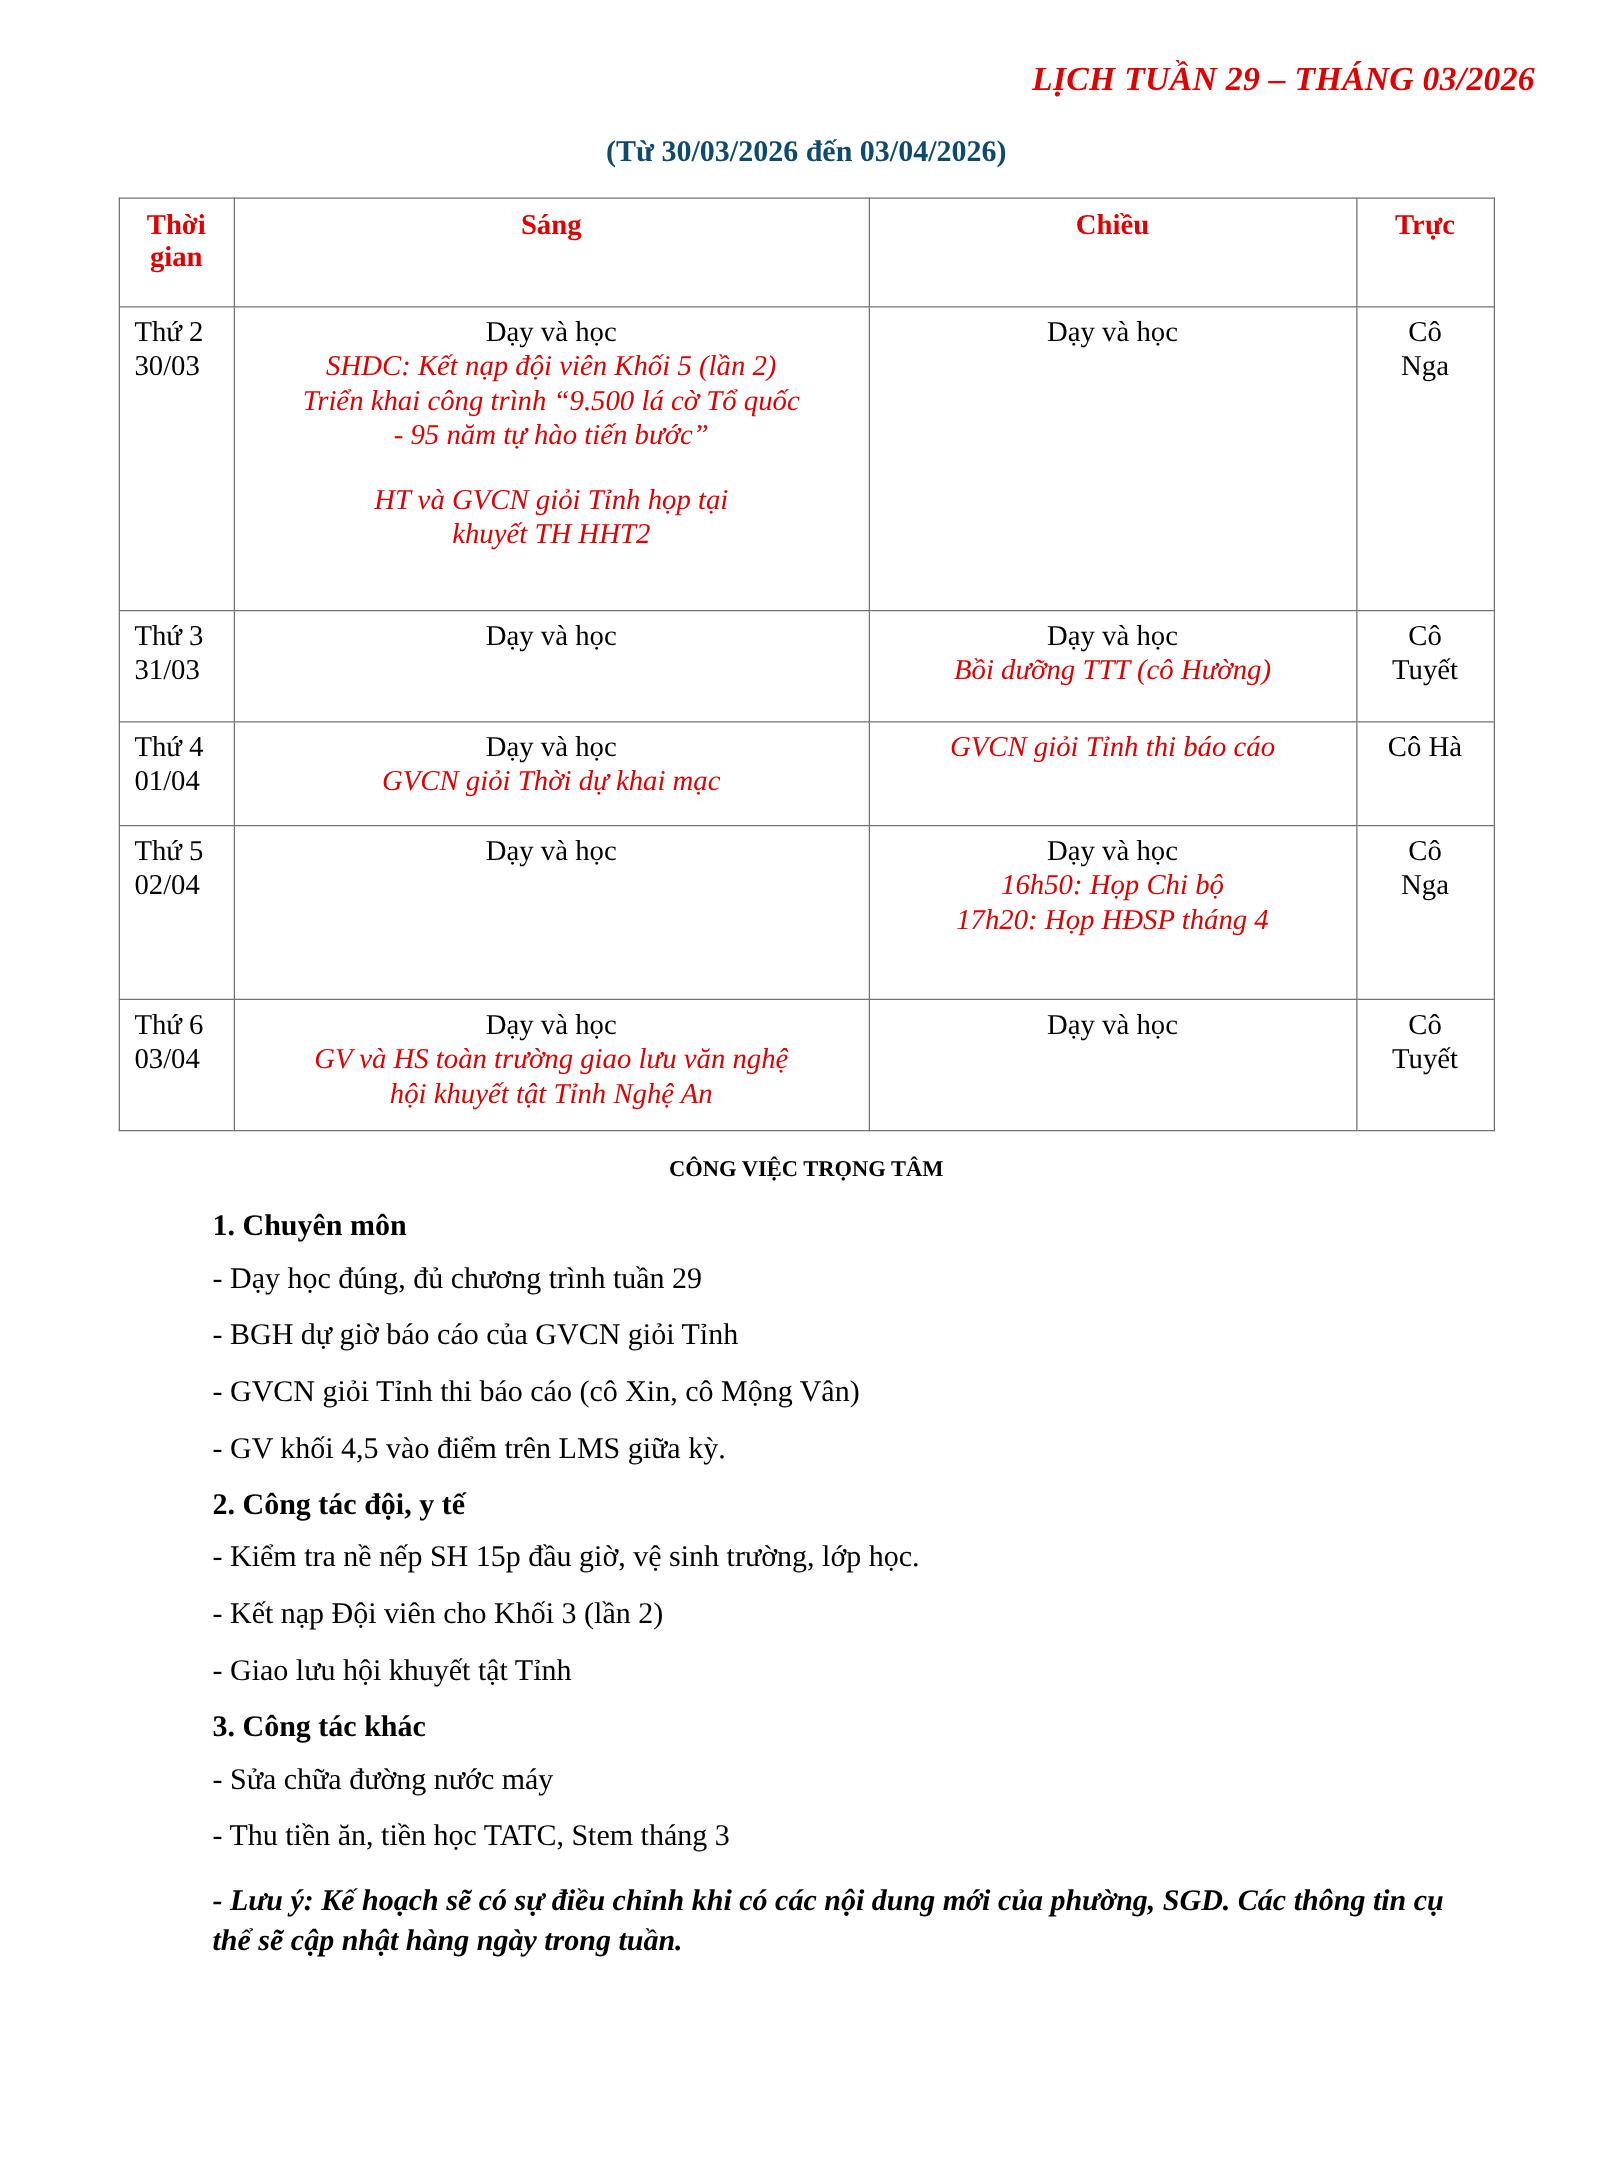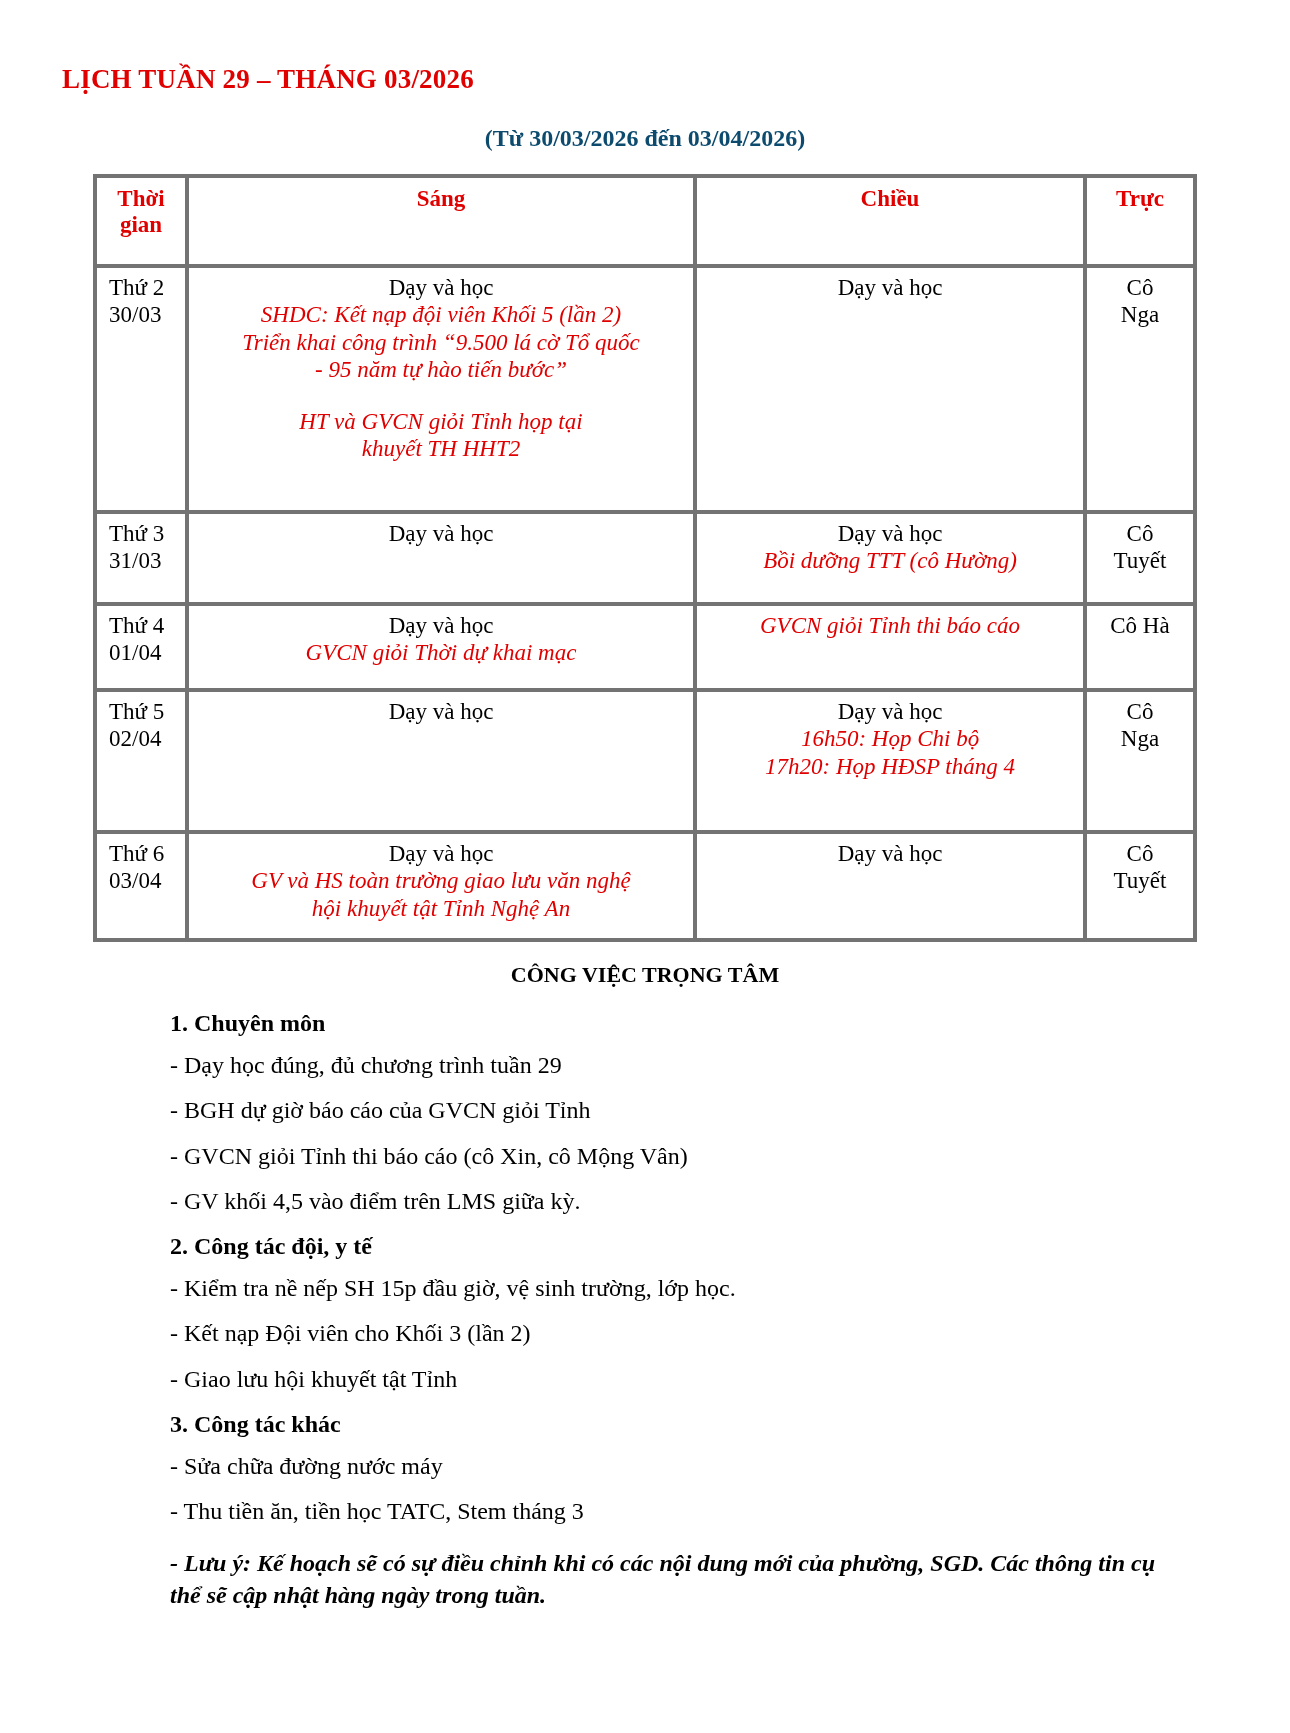--- a/index.html
+++ b/index.html
@@ -17,48 +17,49 @@
     overflow: hidden;
   }
   .page {
     padding: 0 62px;
     box-sizing: border-box;
     width: 1290px;
   }
 
   
   .doc-title {
-    text-align: left;
+    text-align: right;
     color: #e00000;
     font-weight: bold;
     font-size: 27px;
     letter-spacing: 0.2px;
     margin: 0;
-    padding-top: 64px;
+    padding-top: 48px;
+    font-style: italic;
   }
   .doc-subtitle {
     text-align: center;
     color: #0c4a6e;
     font-weight: bold;
     font-size: 24px;
     margin: 0;
     padding-top: 30px;
     padding-bottom: 22px;
   }
 
   
   table.schedule {
     border-collapse: collapse;
     width: 1100px;
     margin: 0 auto;
     table-layout: fixed;
   }
   table.schedule td,
   table.schedule th {
-    border: 4px solid #737373;
+    border: 1px solid #737373;
     vertical-align: top;
     padding: 6px 4px 10px 4px;
   }
   col.c-time  { width: 92px;  }
   col.c-morn  { width: 508px; }
   col.c-aft   { width: 390px; }
   col.c-duty  { width: 110px; }
 
   table.schedule th {
     color: #e00000;
@@ -88,21 +89,21 @@
     line-height: 1.2;
     color: #e00000;
     font-style: italic;
   }
   .spacer-line { height: 24px; }
 
   
   .focus-title {
     text-align: center;
     font-weight: bold;
-    font-size: 22px;
+    font-size: 18px;
     margin: 0;
     padding-top: 20px;
     padding-bottom: 14px;
     color: #000;
   }
   .sec-head {
     font-weight: bold;
     font-size: 24px;
     padding-left: 108px;
     padding-top: 8px;

